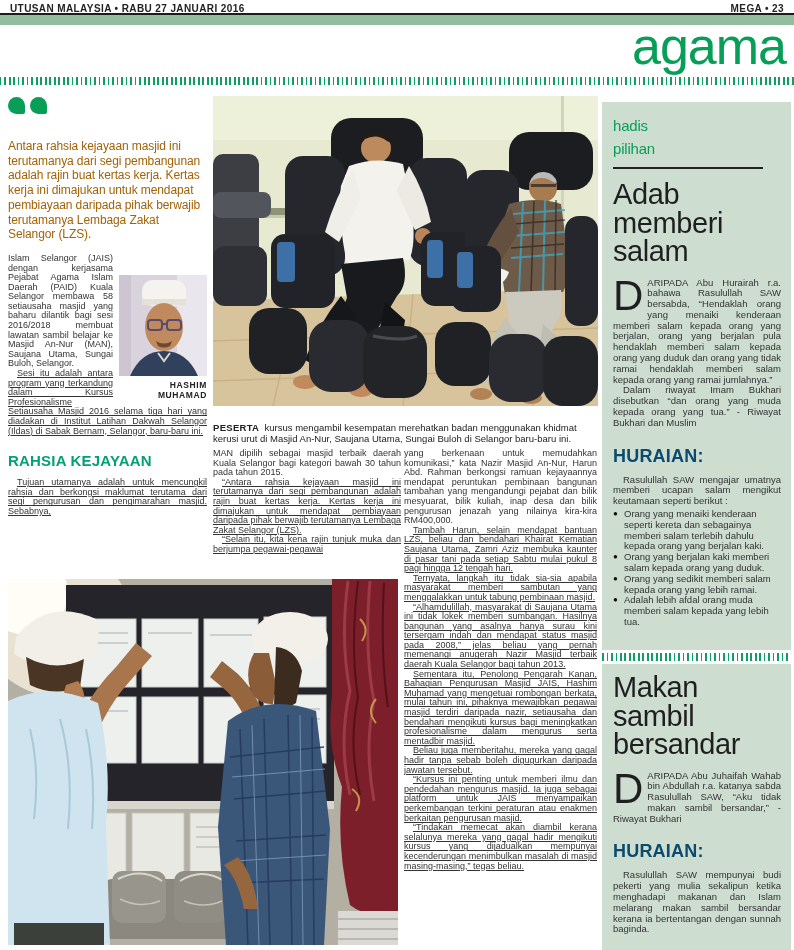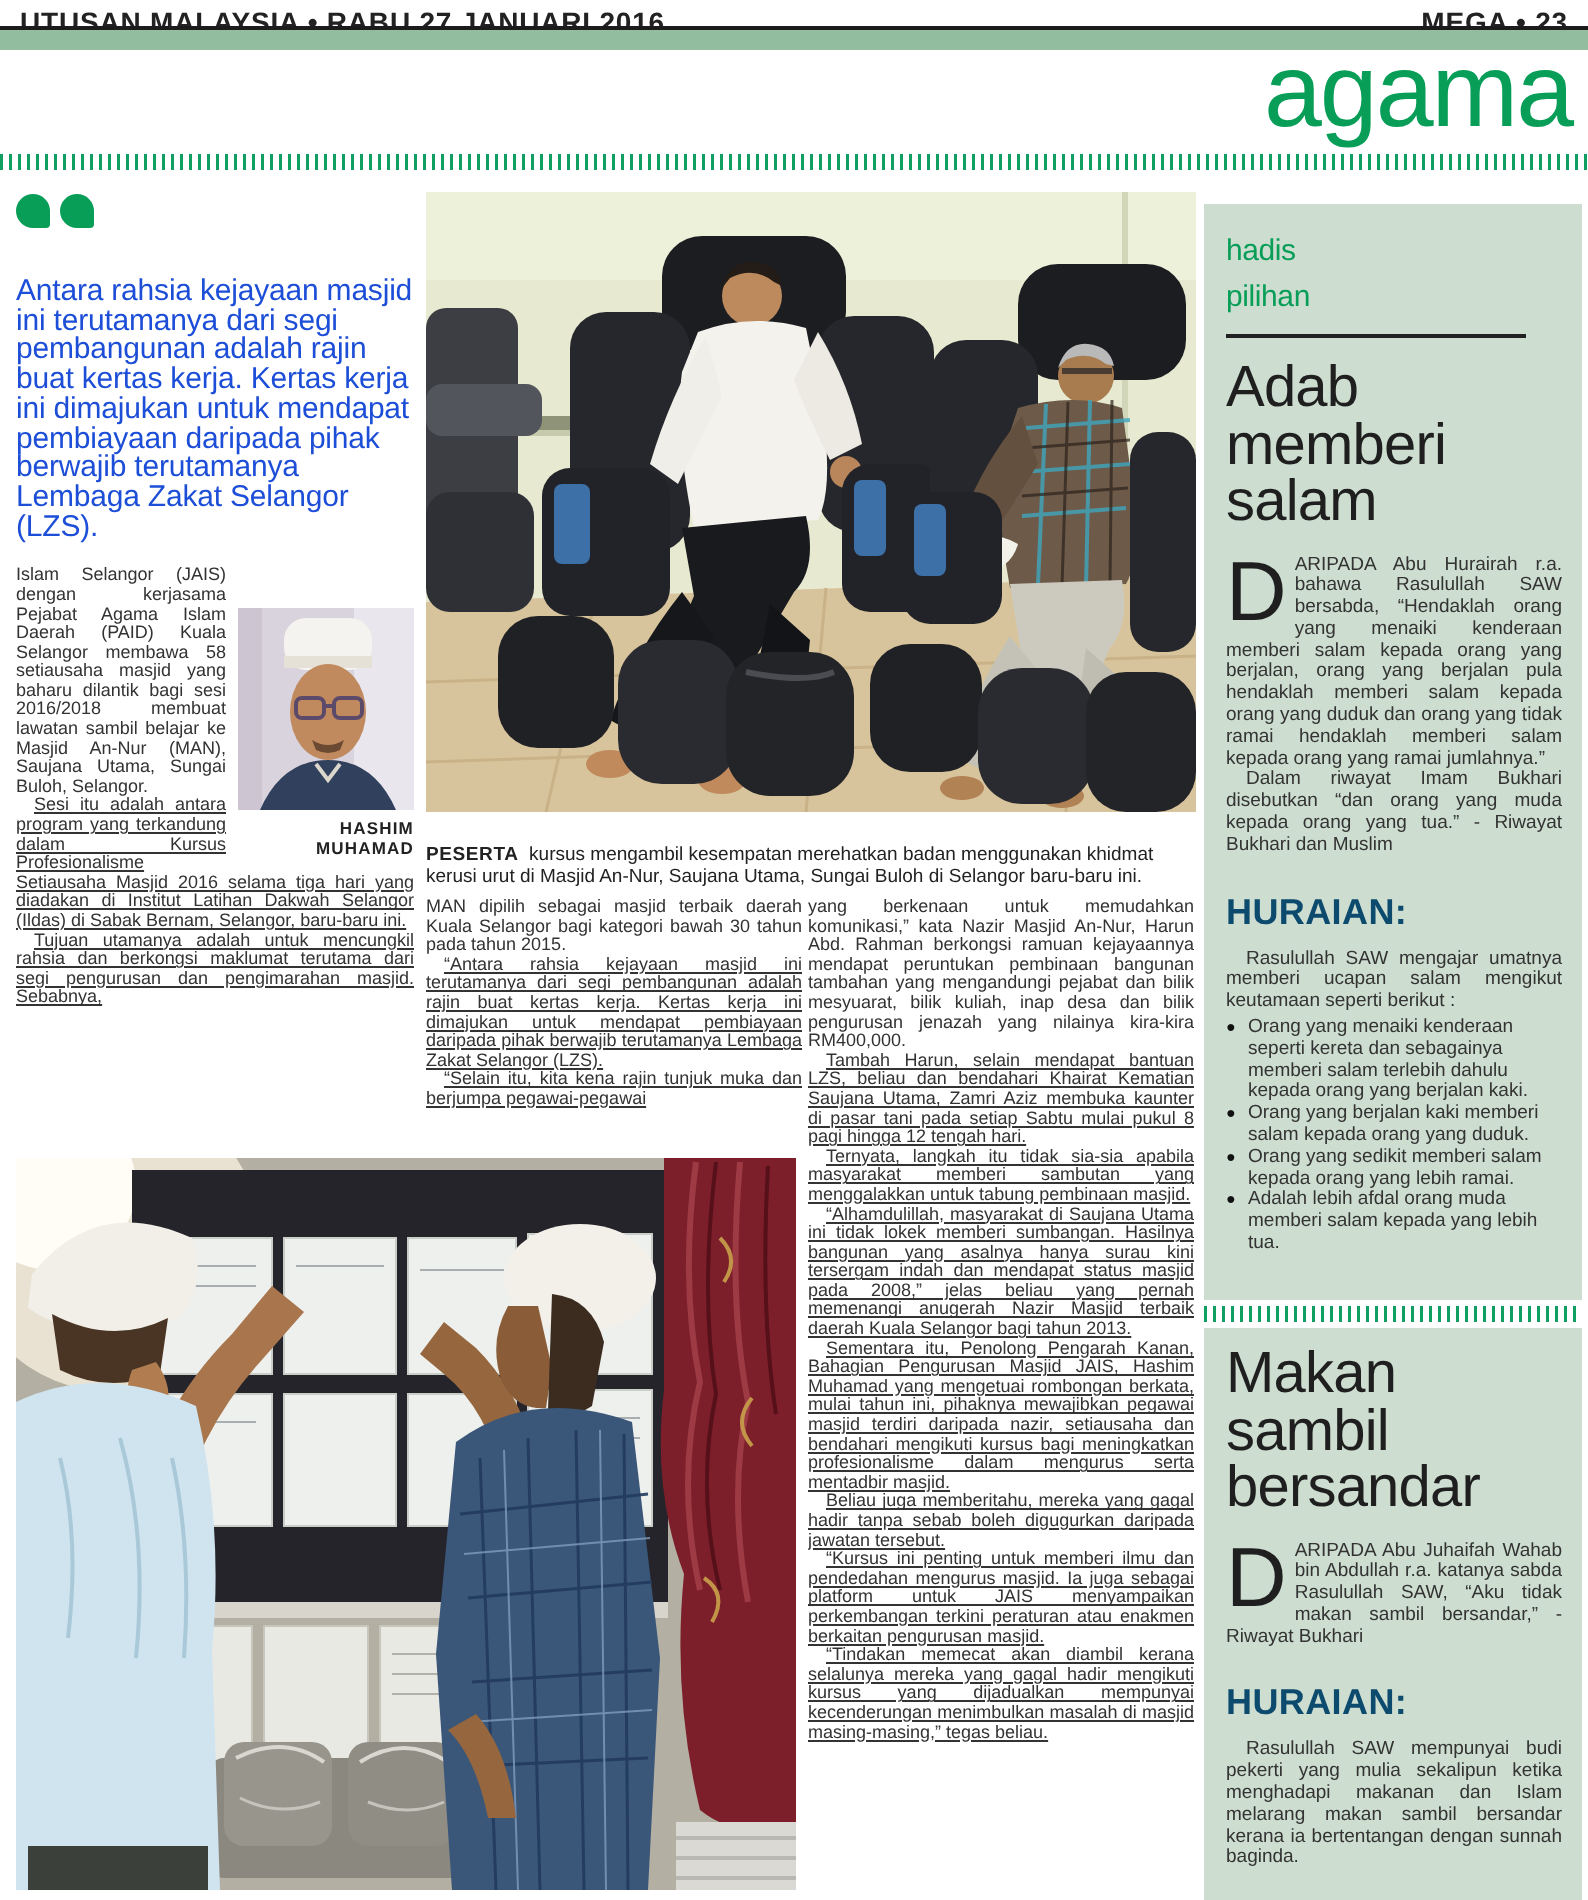--- a/index.html
+++ b/index.html
@@ -1,34 +1,34 @@
 <!DOCTYPE html>
 <html><head>
 <meta charset="utf-8">
 <style>
   html,body{margin:0;padding:0;}
   body{width:794px;height:950px;background:#ffffff;position:relative;overflow:hidden;
        font-family:"Liberation Sans", sans-serif;color:#2e2e2e;}
   .abs{position:absolute;}
 
   
-  .mh{top:3px;font-size:14px;font-weight:bold;letter-spacing:.4px;color:#222;}
+  .mh{top:3px;font-size:10px;font-weight:bold;letter-spacing:.4px;color:#222;}
   .mh-left{left:10px;}
   .mh-right{right:10px;}
   .rule-black{top:13px;left:0;width:794px;height:2px;background:#1c1c1c;}
   .bar-green{top:15px;left:0;width:794px;height:10px;background:#93bd9f;}
   .section-title{top:18px;right:8px;font-size:52px;line-height:56px;color:#089e58;letter-spacing:-1px;}
   .stripes{height:8px;background:repeating-linear-gradient(90deg,#0f9f63 0,#0f9f63 1.5px,rgba(0,0,0,0) 1.5px,rgba(0,0,0,0) 4.5px);}
   .stripes-top{top:77px;left:0;width:794px;}
 
   
   .col-left{left:8px;top:97px;width:199px;height:482px;overflow:hidden;}
   .qmarks{height:26px;margin-bottom:8px;}
   .qmark{display:inline-block;width:17px;height:17px;background:#089e58;border-radius:50% 50% 2px 50%;margin-right:5px;}
-  .quote-text{margin:16px 0 12px 0;font-size:15px;line-height:14.7px;color:#1d4ed8;letter-spacing:-.1px;}
+  .quote-text{margin:16px 0 12px 0;font-size:12px;line-height:14.7px;color:#a16207;letter-spacing:-.1px;}
   .bt{font-size:9px;line-height:9.6px;text-align:justify;color:#333;margin:0;}
   .ind{text-indent:9px;text-decoration:underline;}
   .portrait-wrap{float:right;width:88px;margin:21px 0 3px 6px;}
   .portrait-wrap svg{display:block;width:88px;height:101px;}
   .portrait-cap{font-size:8.5px;font-weight:bold;letter-spacing:.6px;color:#222;margin-top:4px;text-align:right;}
   .subhead{margin:16px 0 9px 0;font-size:15px;font-weight:bold;color:#04a178;letter-spacing:.2px;}
 
   
   .photo-main{left:213px;top:96px;width:385px;height:310px;}
   .photo-main svg,.photo-board svg{display:block;width:100%;height:100%;}
@@ -87,20 +87,21 @@
           <line x1="43" y1="49" x2="48" y2="49" stroke="#5c4a6a" stroke-width="2"></line>
           <path d="M37 66 q8 5 16 0 l-2 5 q-6 3 -12 0 z" fill="#6b4a33"></path>
           <path d="M11 101 q11 -25 34 -25 q23 0 34 25 z" fill="#31405c"></path>
           <path d="M39 78 l6 8 6 -8" stroke="#dbd7cd" fill="none" stroke-width="2"></path>
         </svg>
         <div class="portrait-cap">HASHIM  MUHAMAD</div>
       </div>
       <p class="bt">Islam Selangor (JAIS) dengan kerjasama Pejabat Agama Islam Daerah (PAID) Kuala Selangor membawa 58 setiausaha masjid yang baharu dilantik bagi sesi 2016/2018 membuat lawatan sambil belajar ke Masjid An-Nur (MAN), Saujana Utama, Sungai Buloh, Selangor.</p>
       <p class="bt ind">Sesi itu adalah antara program yang terkandung dalam Kursus Profesionalisme Setiausaha Masjid 2016 selama tiga hari yang diadakan di Institut Latihan Dakwah Selangor (Ildas) di Sabak Bernam, Selangor, baru-baru ini.</p>
     </div>
+    <h3 class="subhead">RAHSIA KEJAYAAN</h3>
     <p class="bt ind">Tujuan utamanya adalah untuk mencungkil rahsia dan berkongsi maklumat terutama dari segi pengurusan dan pengimarahan masjid. Sebabnya,</p>
   </section>
 
   <div class="abs photo-main">
     <svg viewBox="0 0 385 310" preserveAspectRatio="none">
       <rect width="385" height="310" fill="#e7ead0"></rect>
       <rect width="385" height="44" fill="#eef1d9"></rect>
       <rect x="348" y="0" width="3" height="150" fill="#d2d6b8"></rect>
       <rect x="0" y="112" width="332" height="7" fill="#8f9377"></rect>
       <rect x="0" y="119" width="332" height="3" fill="#c6cbab"></rect>

